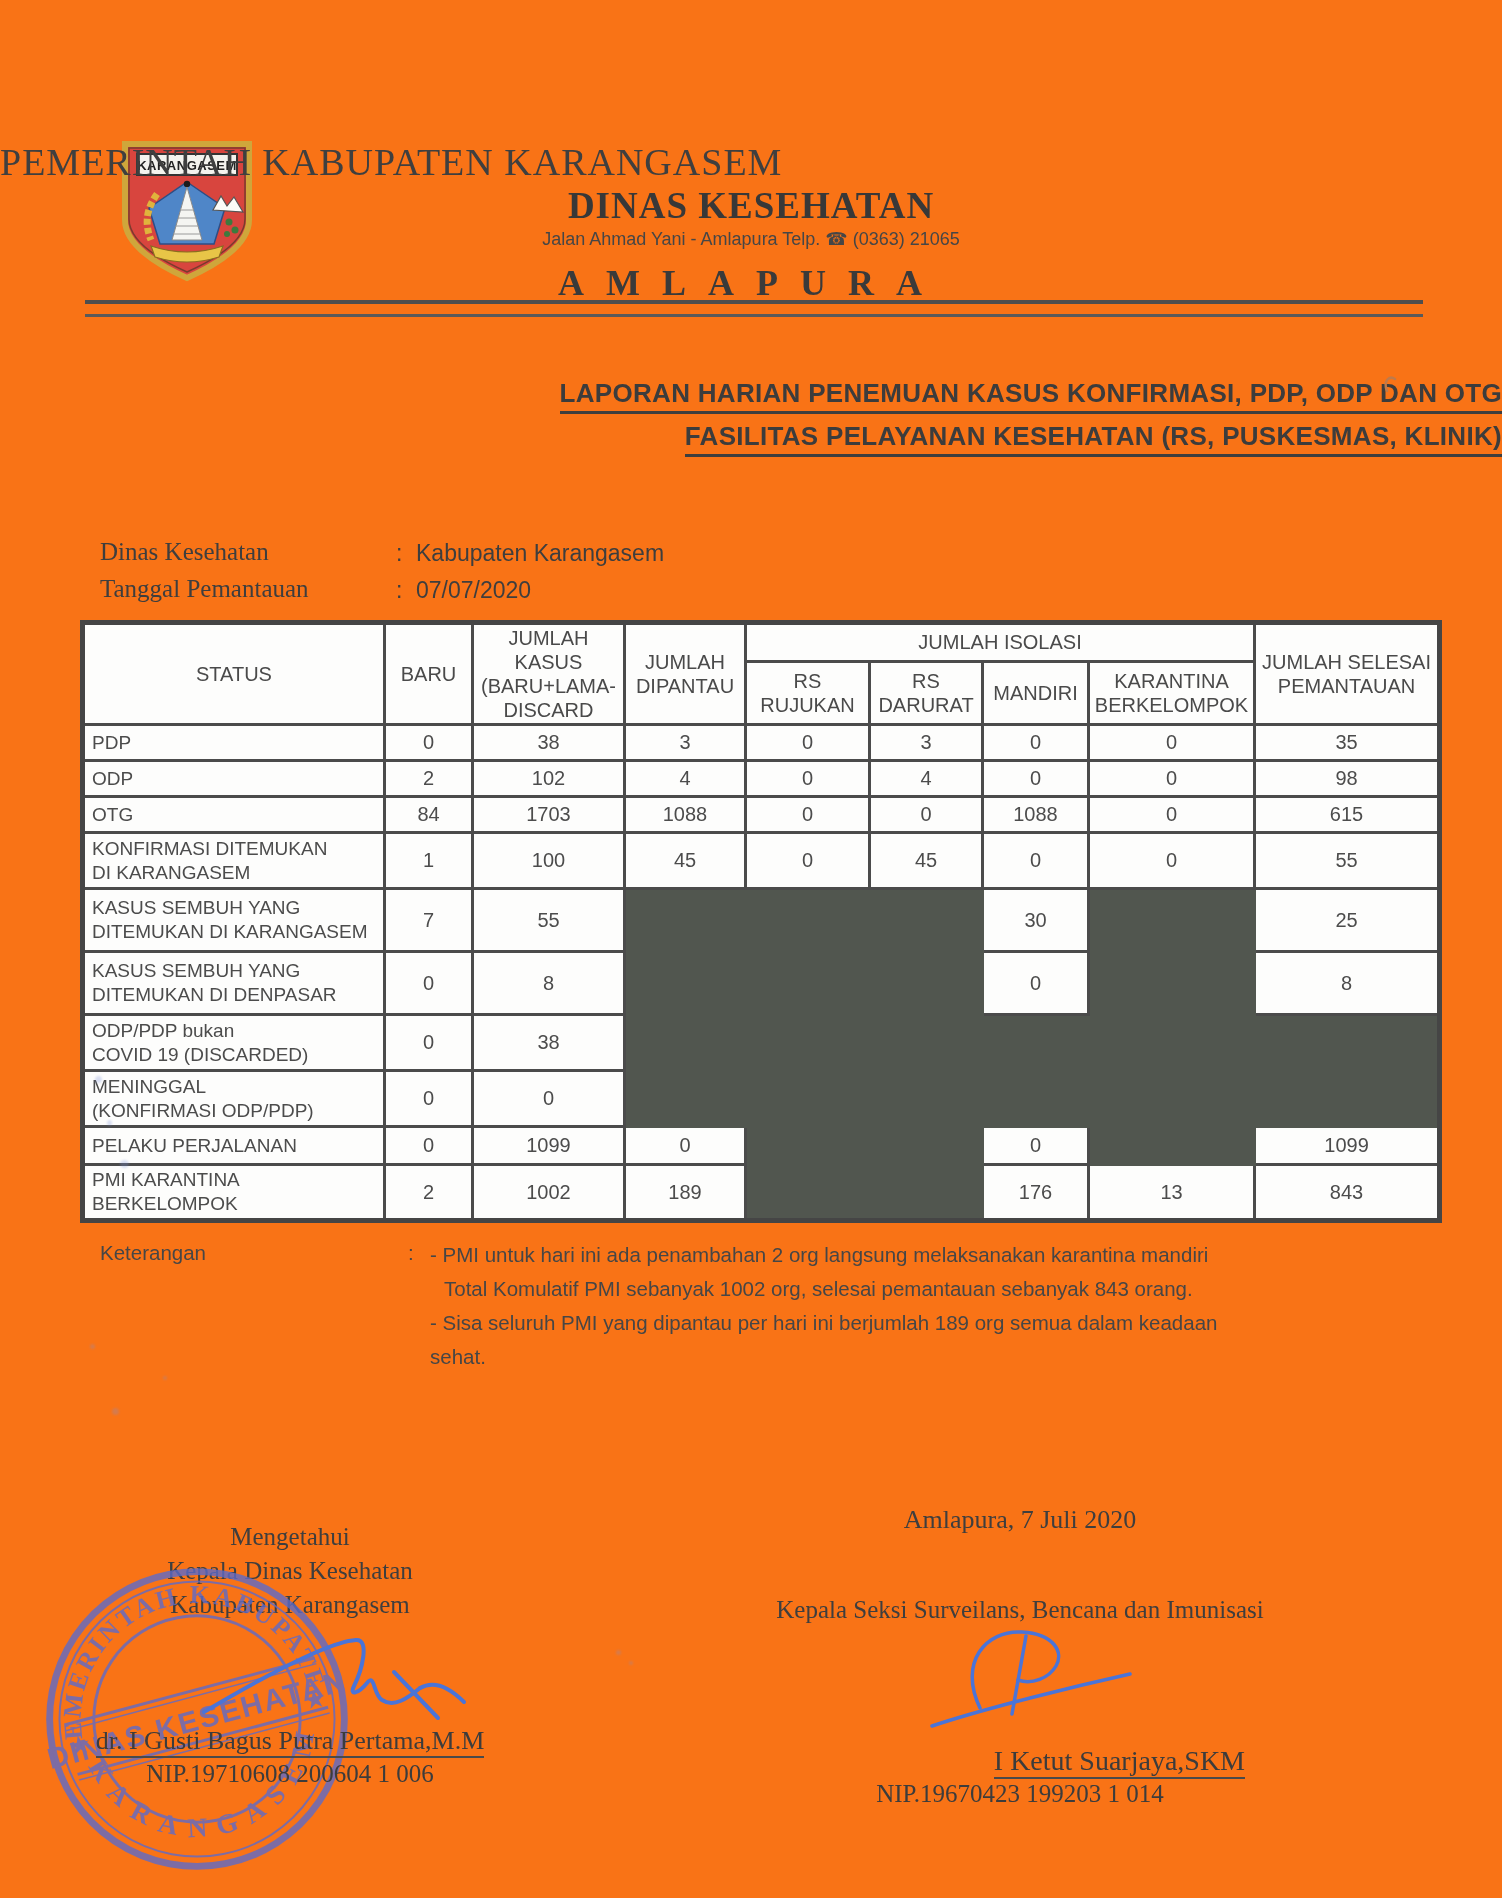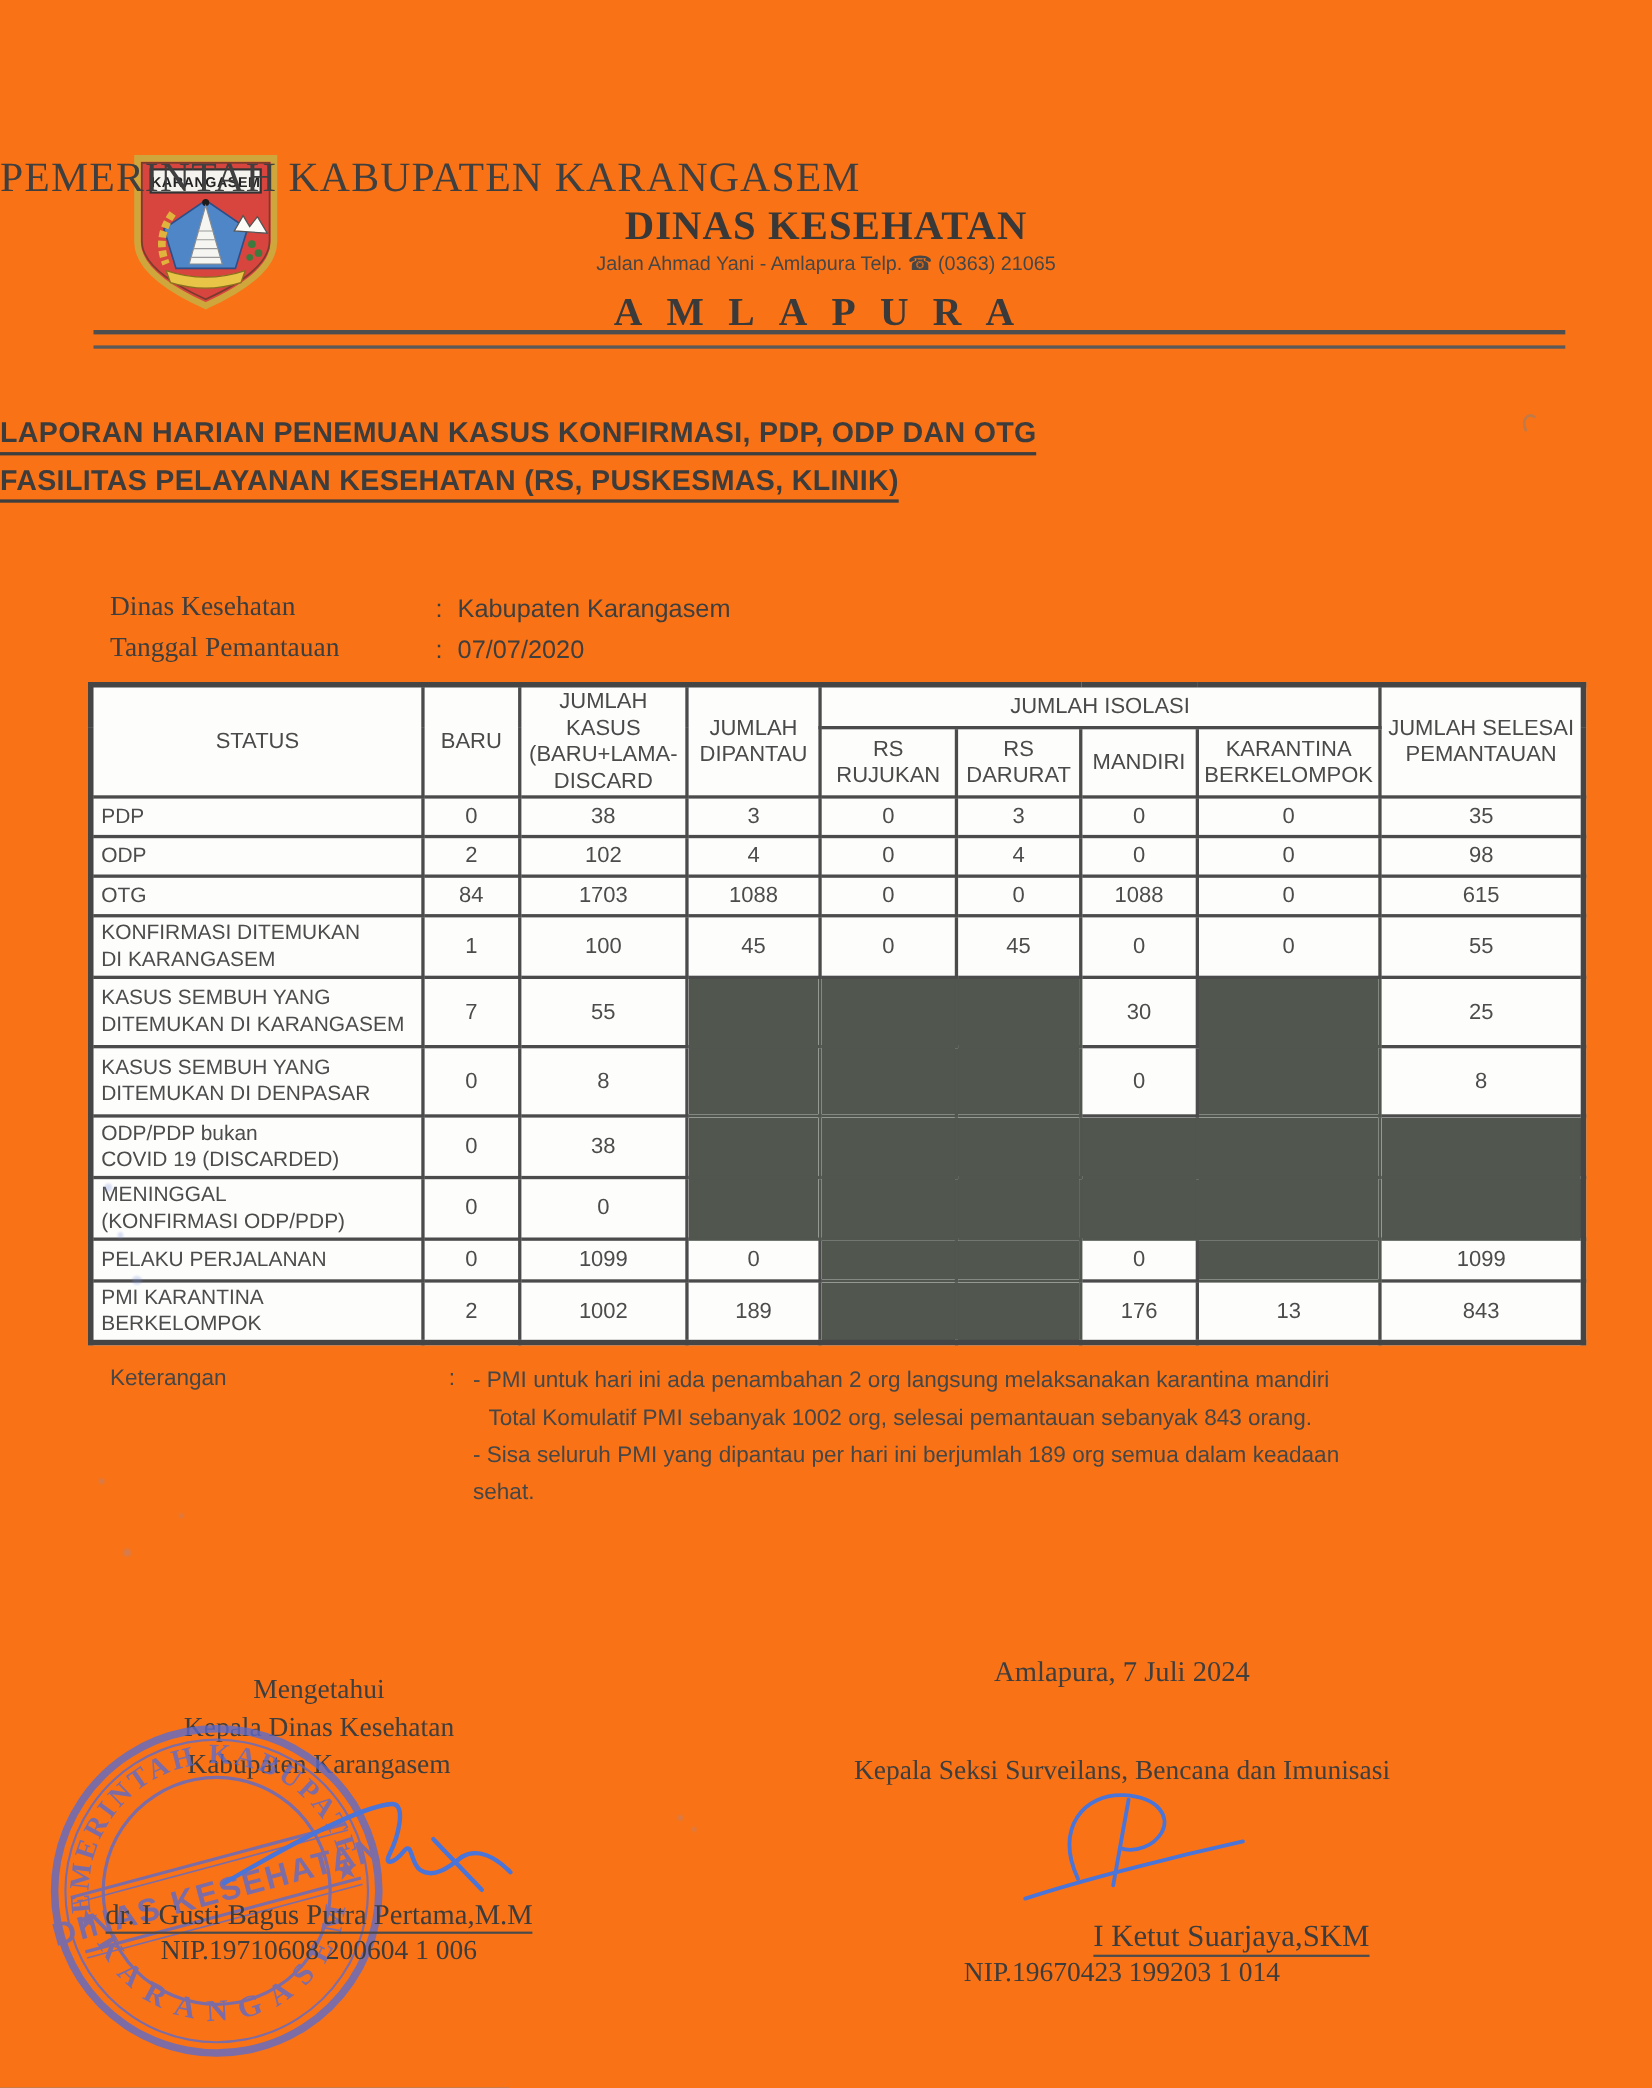--- a/index.html
+++ b/index.html
@@ -14,21 +14,21 @@
     font-family:"Liberation Serif",serif;font-size:38px;letter-spacing:1px;color:#3f3f3f;}
   .lh-dept{position:absolute;left:0;top:184px;width:1502px;text-align:center;
     font-family:"Liberation Serif",serif;font-weight:bold;font-size:37px;letter-spacing:1px;color:#383838;}
   .lh-addr{position:absolute;left:0;top:228px;width:1502px;text-align:center;
     font-size:18px;color:#464646;}
   .lh-city{position:absolute;left:0;top:262px;width:1502px;text-align:center;
     font-family:"Liberation Serif",serif;font-weight:bold;font-size:36px;letter-spacing:22px;color:#3a3a3a;}
   .lh-rule{position:absolute;left:85px;top:300px;width:1338px;height:10px;
     border-top:4px solid #4e4e4e;border-bottom:3px solid #5a5a5a;}
   
-  .rpt-title{position:absolute;left:0;top:378px;width:1502px;text-align:left;
+  .rpt-title{position:absolute;left:0;top:378px;width:1502px;text-align:right;
     font-weight:bold;font-size:26px;color:#3c3c3c;letter-spacing:.3px;}
   .rpt-title .tl{display:inline-block;border-bottom:3px solid #3e3e3e;padding-bottom:2px;}
   .rpt-title .tl2{margin-top:7px;}
   
   .meta{position:absolute;left:100px;top:538px;width:760px;}
   .meta-row{position:relative;height:37px;}
   .meta-label{position:absolute;left:0;top:0;font-family:"Liberation Serif",serif;font-size:25px;color:#3e3e3e;}
   .meta-colon{position:absolute;left:296px;top:2px;font-size:23px;color:#3e3e3e;}
   .meta-value{position:absolute;left:316px;top:2px;font-size:23px;color:#3e3e3e;}
   
@@ -281,21 +281,21 @@
   <div class="ket">
     <span class="ket-label">Keterangan</span>
     <span class="ket-colon">:</span>
     <div class="ket-lines">
       <div>- PMI untuk hari ini ada penambahan 2 org langsung melaksanakan karantina mandiri</div>
       <div class="indent">Total Komulatif PMI sebanyak 1002 org, selesai pemantauan sebanyak 843 orang.</div>
       <div>- Sisa seluruh PMI yang dipantau per hari ini berjumlah 189 org semua dalam keadaan sehat.</div>
     </div>
   </div>
 
-  <div class="sr-date">Amlapura, 7 Juli 2024</div>
+  <div class="sr-date">Amlapura, 7 Juli 2020</div>
   <div class="sr-role">Kepala Seksi Surveilans, Bencana dan Imunisasi</div>
   <svg class="sig sig-right" viewBox="0 0 205 108">
     <g fill="none" stroke="#4a74d8" stroke-width="3.5" stroke-linecap="round">
       <path d="M52,86 C30,40 58,8 94,10 C126,12 136,30 128,44 C121,56 104,63 90,58"></path>
       <path d="M98,14 C93,42 88,70 84,92"></path>
       <path d="M4,104 C58,86 148,64 202,52"></path>
     </g>
   </svg>
   <div class="sr-name"><span class="uline">I Ketut Suarjaya,SKM</span></div>
   <div class="sr-nip">NIP.19670423 199203 1 014</div>

